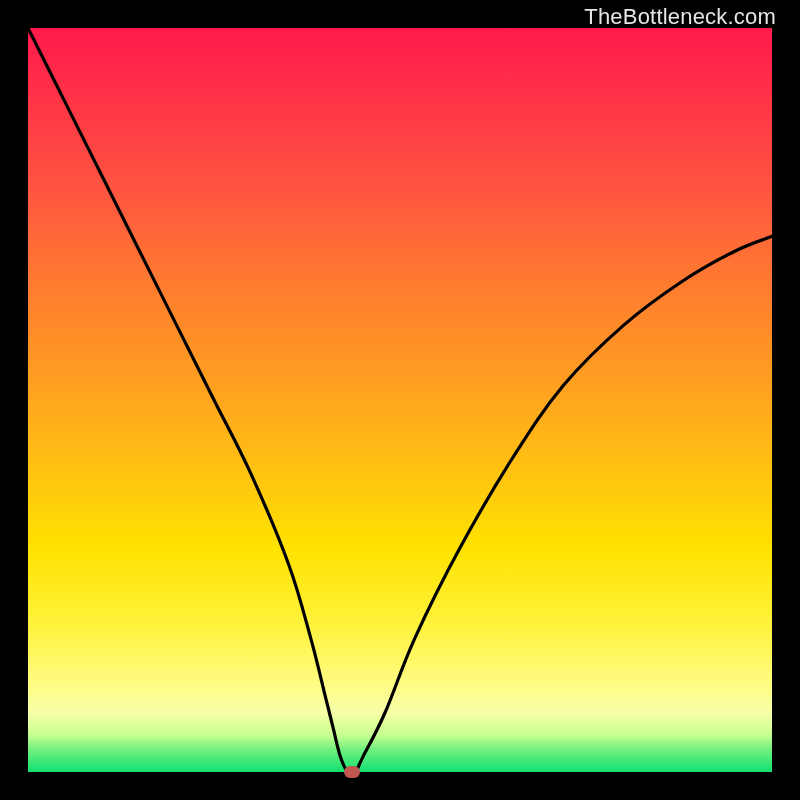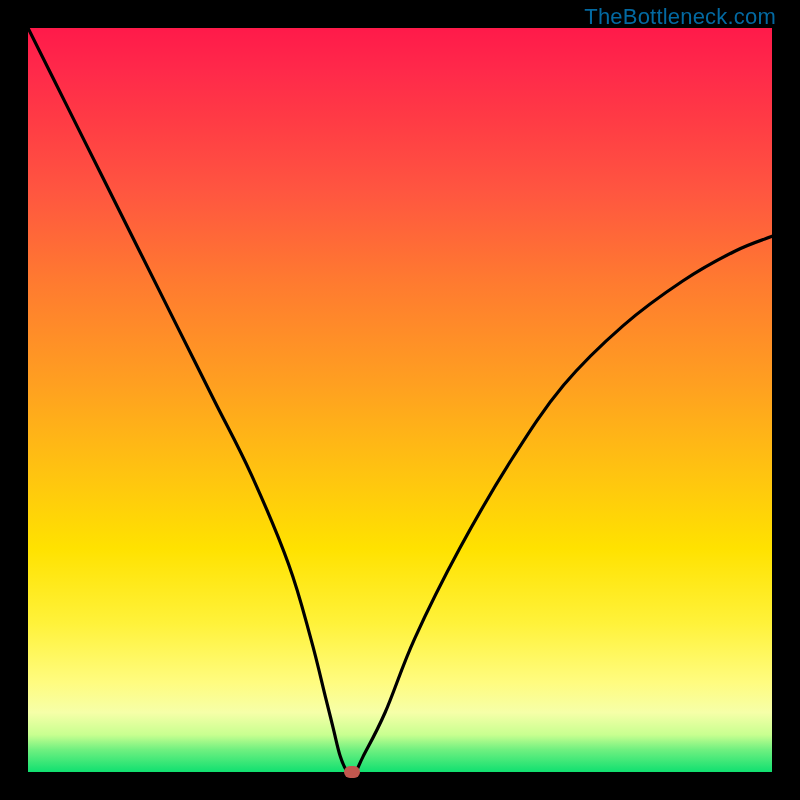--- a/index.html
+++ b/index.html
@@ -44,21 +44,21 @@
       #f6ffa8 92%,
       #c8ff90 95%,
       #70f080 97%,
       #10e070 100%
     );
   }
   .watermark {
     position: absolute;
     top: 4px;
     right: 24px;
-    color: #0369a1;
+    color: #e5e5e5;
     font-size: 22px;
     font-weight: 500;
     letter-spacing: 0.2px;
   }
   svg.curve {
     position: absolute;
     inset: 0;
   }
   .dot {
     position: absolute;

